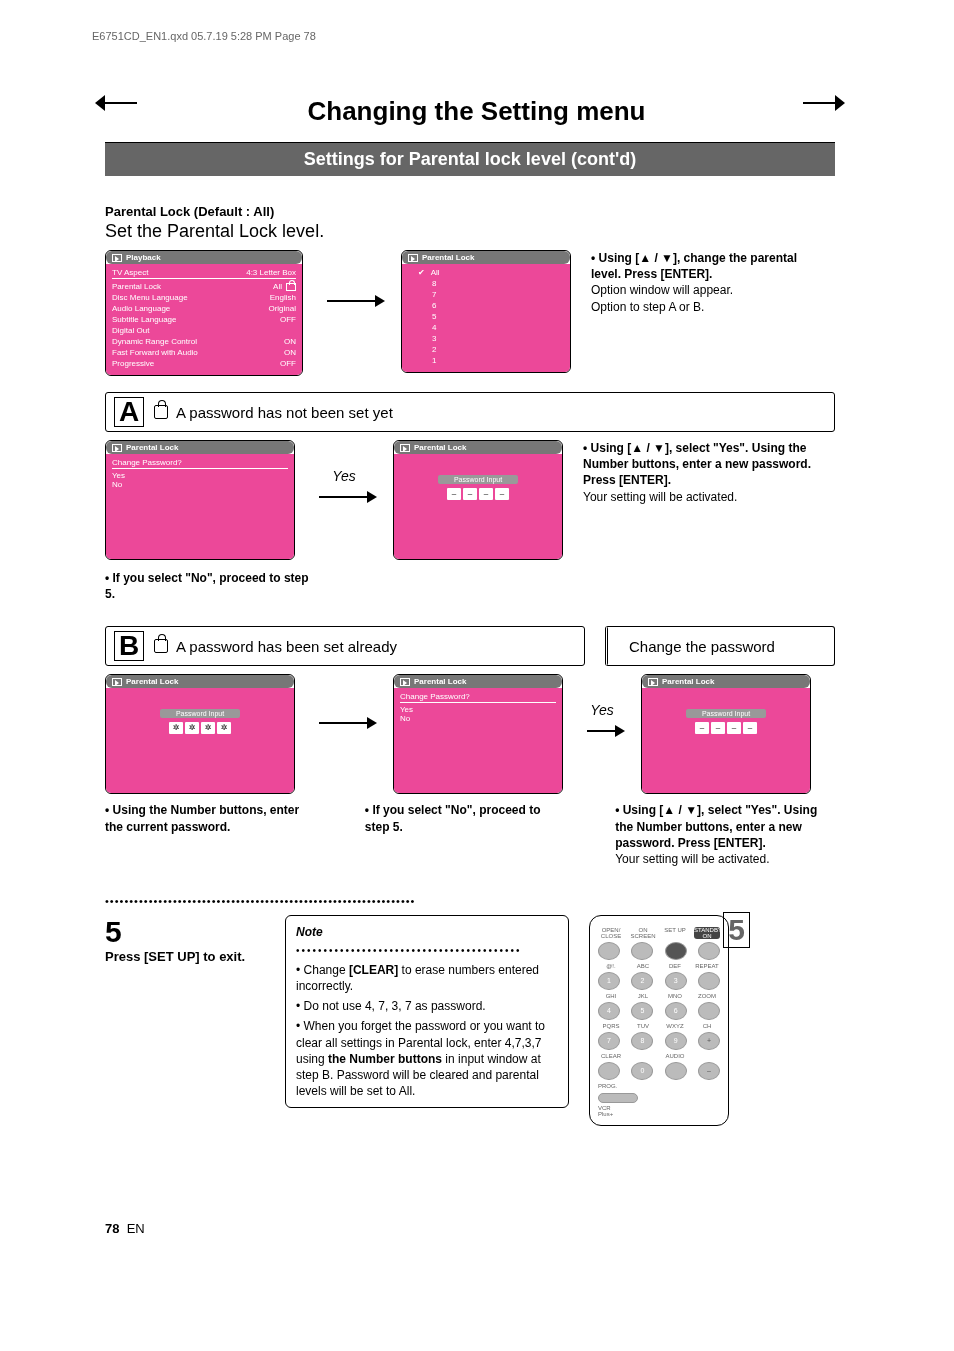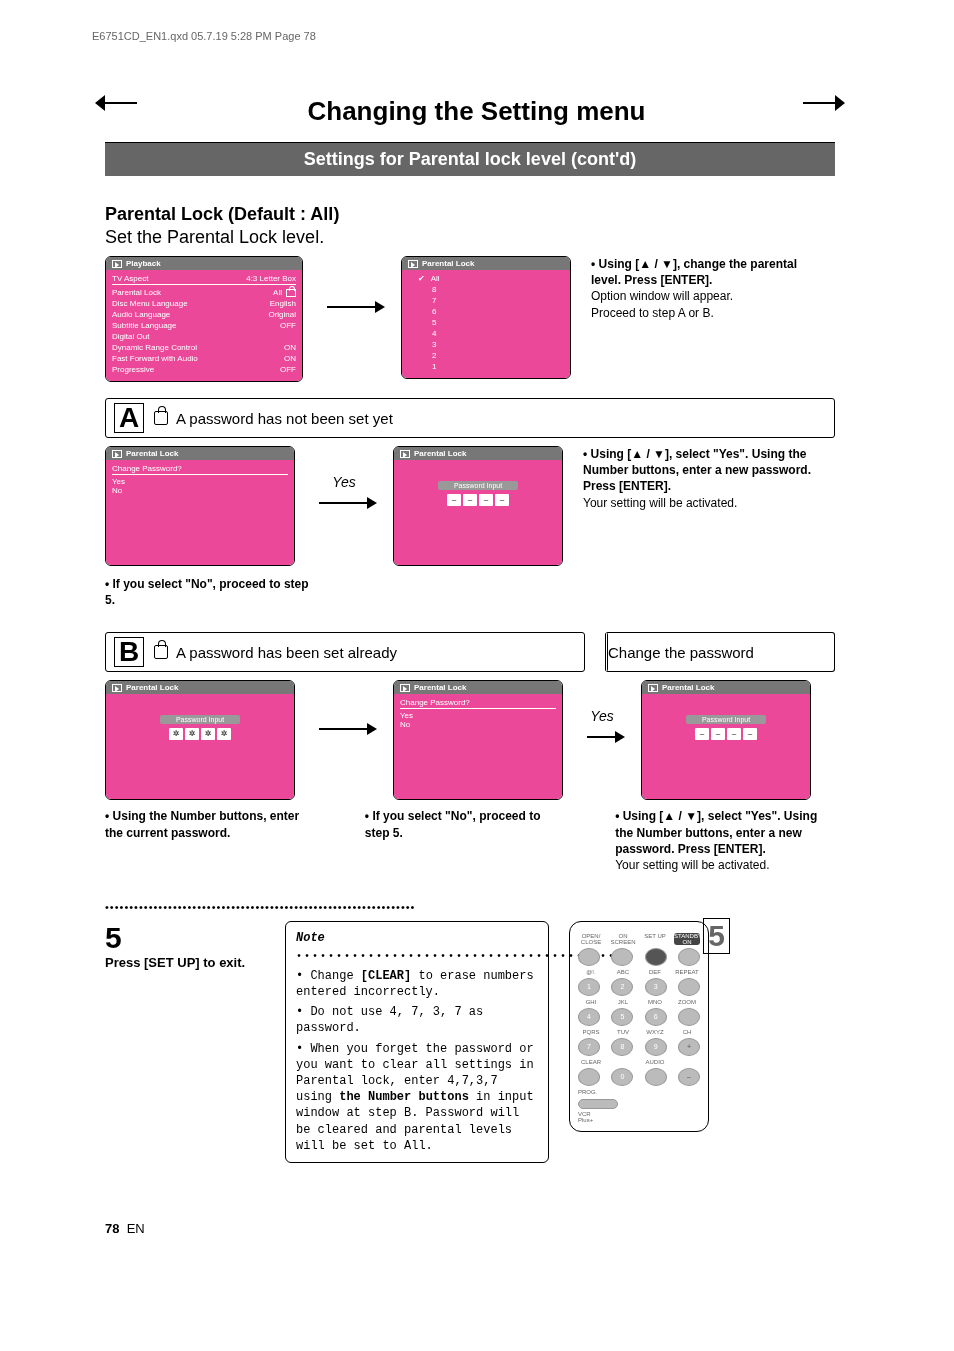--- a/index.html
+++ b/index.html
@@ -39,33 +39,33 @@
     content: ""; position: absolute; right: -10px; top: -7px;
     border-left: 10px solid #000; border-top: 8px solid transparent; border-bottom: 8px solid transparent;
   }
 
   .subtitle-bar {
     background: #666; color: #fff; font-size: 18px; font-weight: bold;
     text-align: center; padding: 6px 0; margin-top: 6px; border-top: 1px solid #000;
   }
 
   .section-header {
-    font-size: 18px; font-weight: bold; margin-top: 28px;
+    font-size: 13px; font-weight: bold; margin-top: 28px;
   }
   .section-sub { font-size: 18px; margin-top: 2px; }
 
   .row { display: flex; gap: 20px; margin-top: 8px; align-items: flex-start; }
 
   .panel {
     border: 1.5px solid #000; border-radius: 6px; background: #fff;
     font-size: 8px; overflow: hidden;
   }
   .panel-title {
     background: #777; color: #fff; padding: 2px 6px; font-weight: bold;
-    font-size: 8px; display: flex; align-items: center; gap: 4px;
+    font-size: 8px; display: flex; align-items: center; gap: 4px; border-radius: 6px;
   }
   .panel-title .sq { width: 10px; height: 8px; border: 1px solid #fff; display: inline-block; position: relative; }
   .panel-title .sq::after { content:""; position:absolute; left:2px; top:1px; border-left:4px solid #fff; border-top:3px solid transparent; border-bottom:3px solid transparent; }
   .panel-body { background: #ec4899; color: #fff; padding: 3px 6px 6px; }
   .panel-row { display: flex; justify-content: space-between; padding: 1px 0; }
   .panel-row.header-row { border-bottom: 1px solid #fff; margin-bottom: 2px; }
 
   .level-panel { width: 170px; }
   .level-item { padding: 1px 10px; color: #fff; font-size: 8px; display: flex; align-items: center; gap: 6px; }
   .level-item.selected::before { content: "✔"; color: #fff; }
@@ -88,26 +88,25 @@
   }
   .step-box-inner { display: flex; align-items: center; gap: 8px; font-size: 15px; }
   .lock-icon { width: 14px; height: 14px; border: 1.5px solid #000; border-radius: 2px; position: relative; }
   .lock-icon::before { content:""; position:absolute; top:-6px; left:3px; width:6px; height:6px; border:1.5px solid #000; border-radius:4px 4px 0 0; border-bottom:none; }
 
   .arrow-right { width: 50px; height: 2px; background: #000; position: relative; align-self: center; margin: 0 4px; }
   .arrow-right::after { content:""; position:absolute; right:-8px; top:-5px; border-left:10px solid #000; border-top:6px solid transparent; border-bottom:6px solid transparent; }
   .arrow-label { font-style: italic; font-size: 14px; position: relative; top: -12px; }
   .arrow-wrap { display:flex; flex-direction:column; align-items:center; justify-content:center; }
 
-  .double-rule { border-left: 3px double #000; padding-left: 0; }
+  .double-rule { border-left: 3px double #000; padding-left: 21px; }
 
   .note-box {
     border: 1px solid #000; border-radius: 6px; padding: 8px 10px; font-size: 12px; line-height: 1.35;
-    width: 264px;
-    font-family: Liberation Mono, monospace;
+    width: 284px;
   }
   .note-box .nt { font-weight: bold; font-style: italic; }
   .dots { letter-spacing: 2px; font-size: 10px; margin: 4px 0; }
 
   .remote {
     border: 1px solid #000; border-radius: 12px; width: 140px; padding: 8px; font-size: 7px;
     color:#666; position: relative;
   }
   .remote .brow { display:flex; justify-content:space-between; margin:3px 0; text-align:center; }
   .remote .btn-c { width:22px; height:18px; border-radius:50%; border:1px solid #999; background:#bbb; display:inline-block; }
@@ -210,21 +209,21 @@
         <div class="level-item" style="padding-left:24px;">4</div>
         <div class="level-item" style="padding-left:24px;">3</div>
         <div class="level-item" style="padding-left:24px;">2</div>
         <div class="level-item" style="padding-left:24px;">1</div>
       </div>
     </div>
 
     <div class="instr" style="width:210px;">
       <b>• Using [▲ / ▼], change the parental level. Press [ENTER].</b><br>
       <span>Option window will appear.</span><br>
-      <span>Proceed to step A or B.</span>
+      <span>Option to step A or B.</span>
     </div>
   </div>
 
   <div class="step-box">
     <div class="step-letter">A</div>
     <div class="step-box-inner">
       <span class="lock-icon"></span>
       <span>A password has not been set yet</span>
     </div>
   </div>

